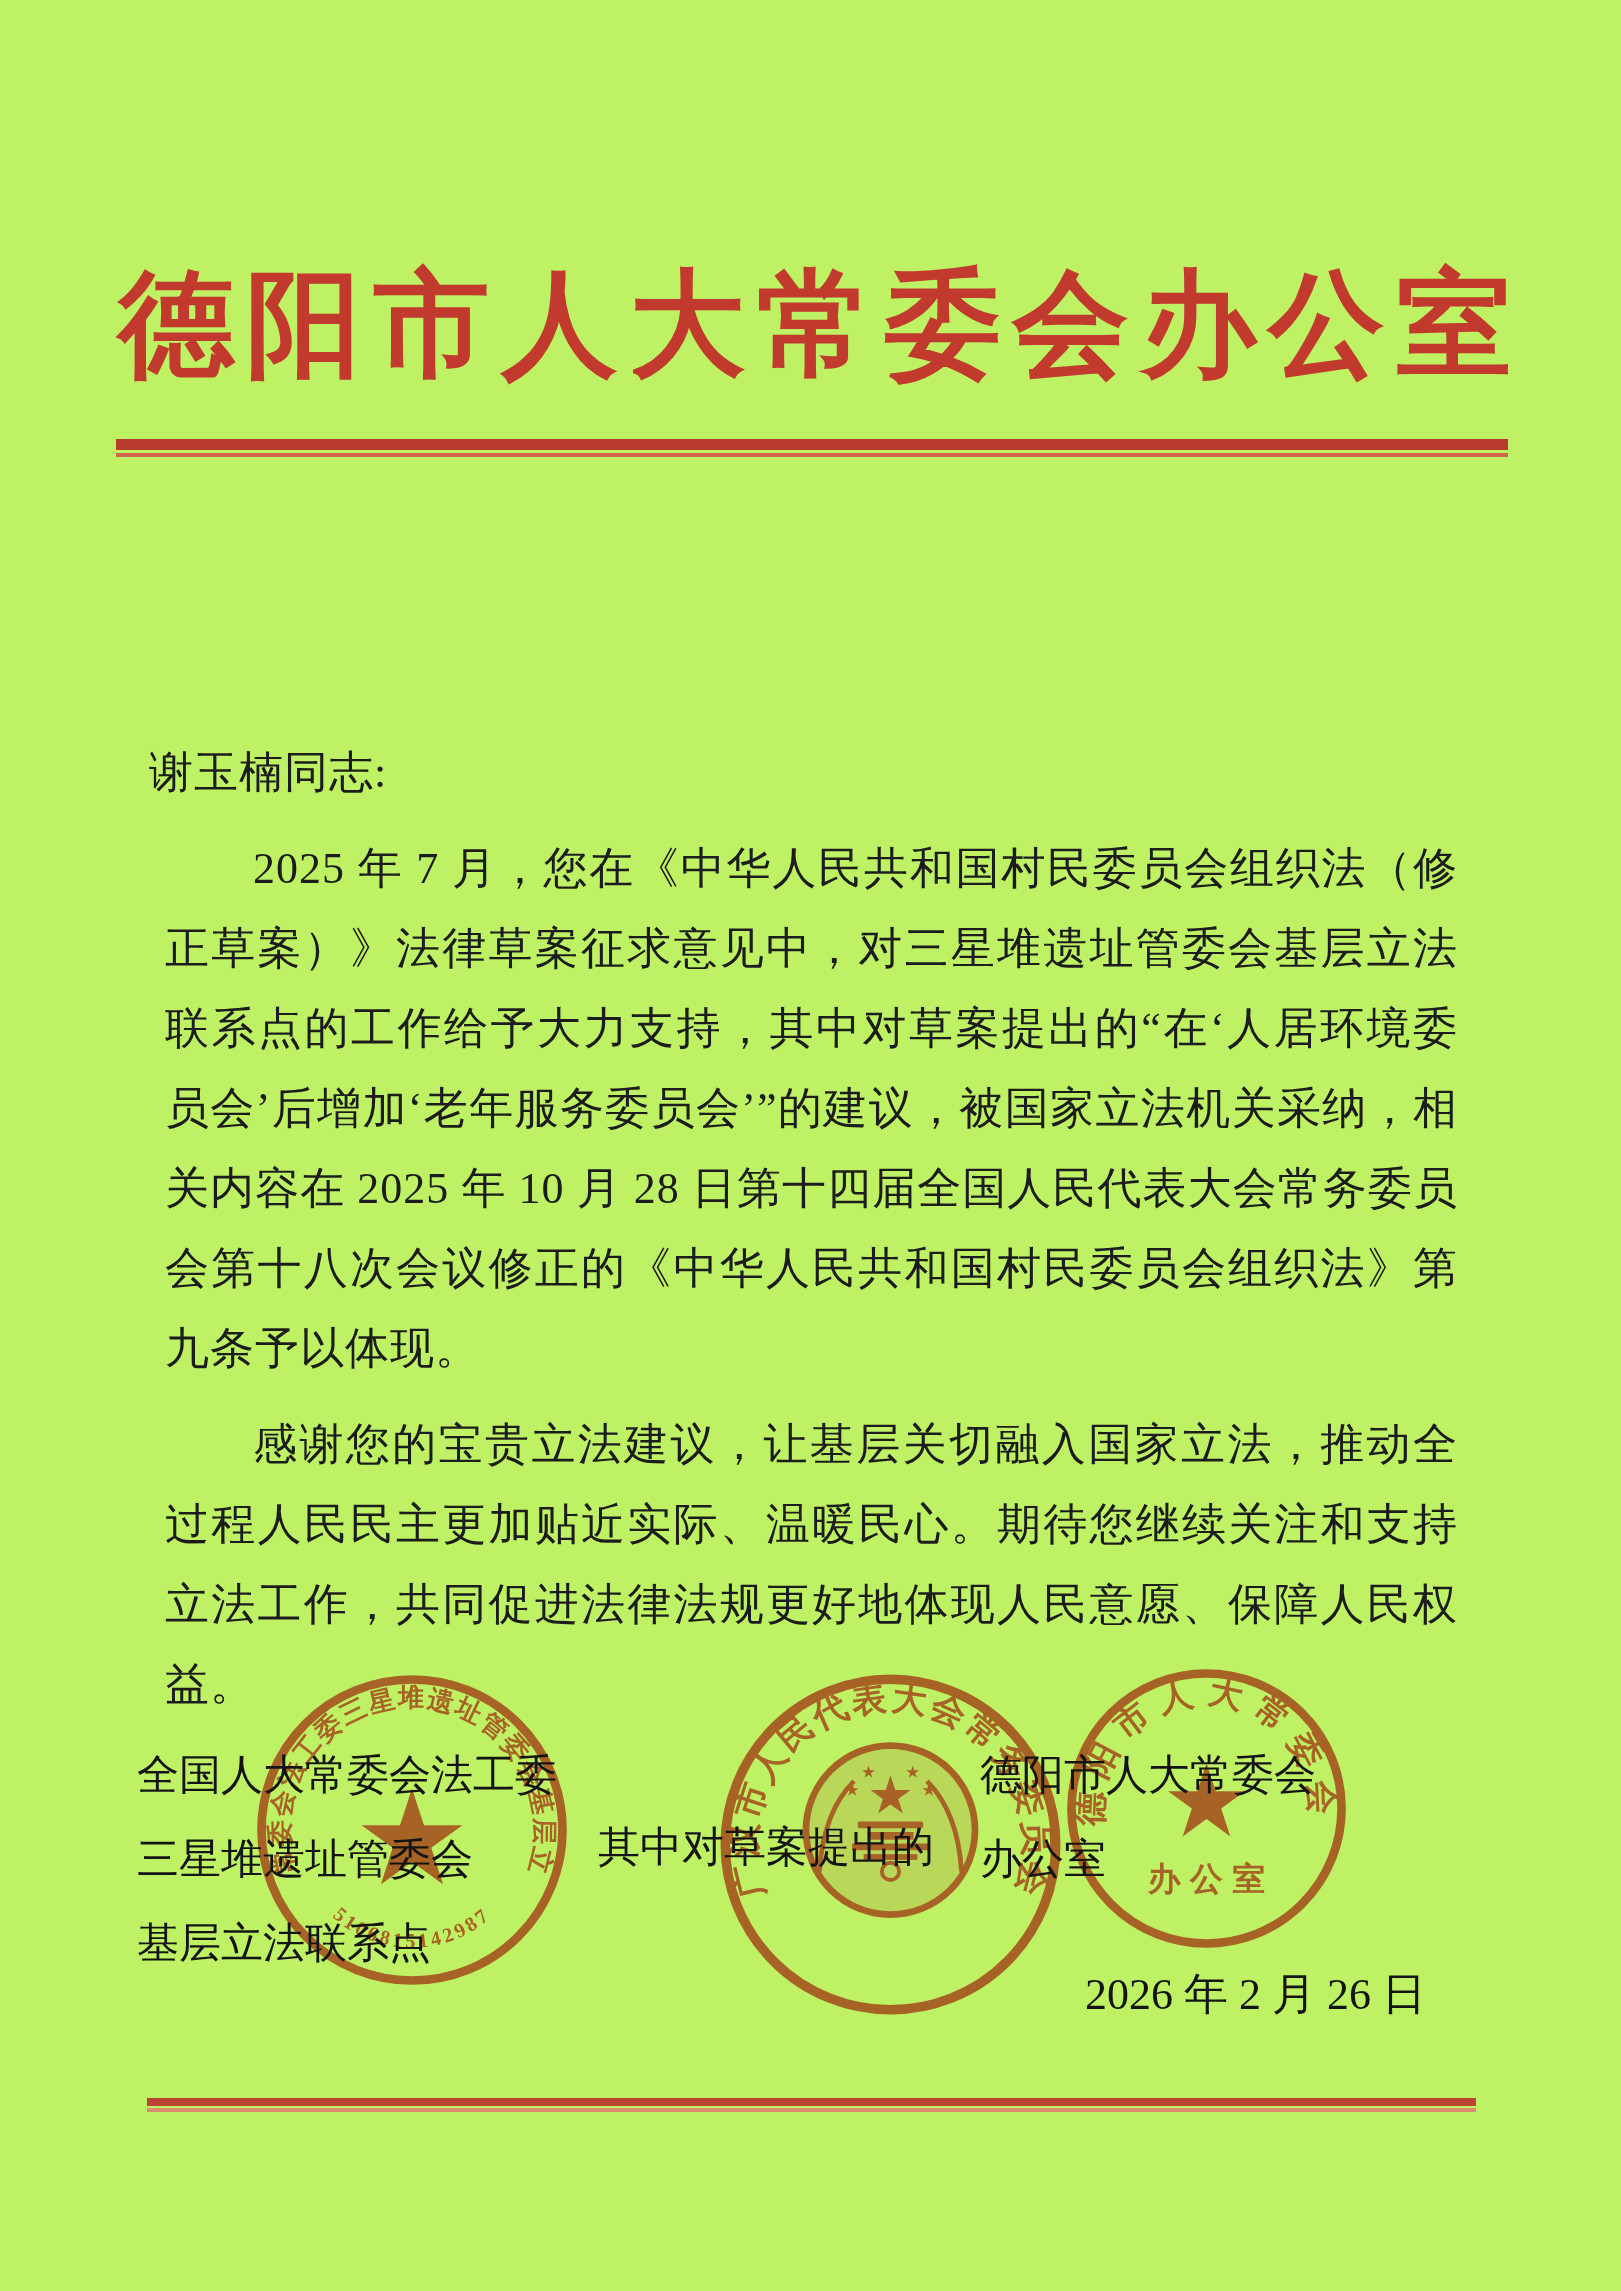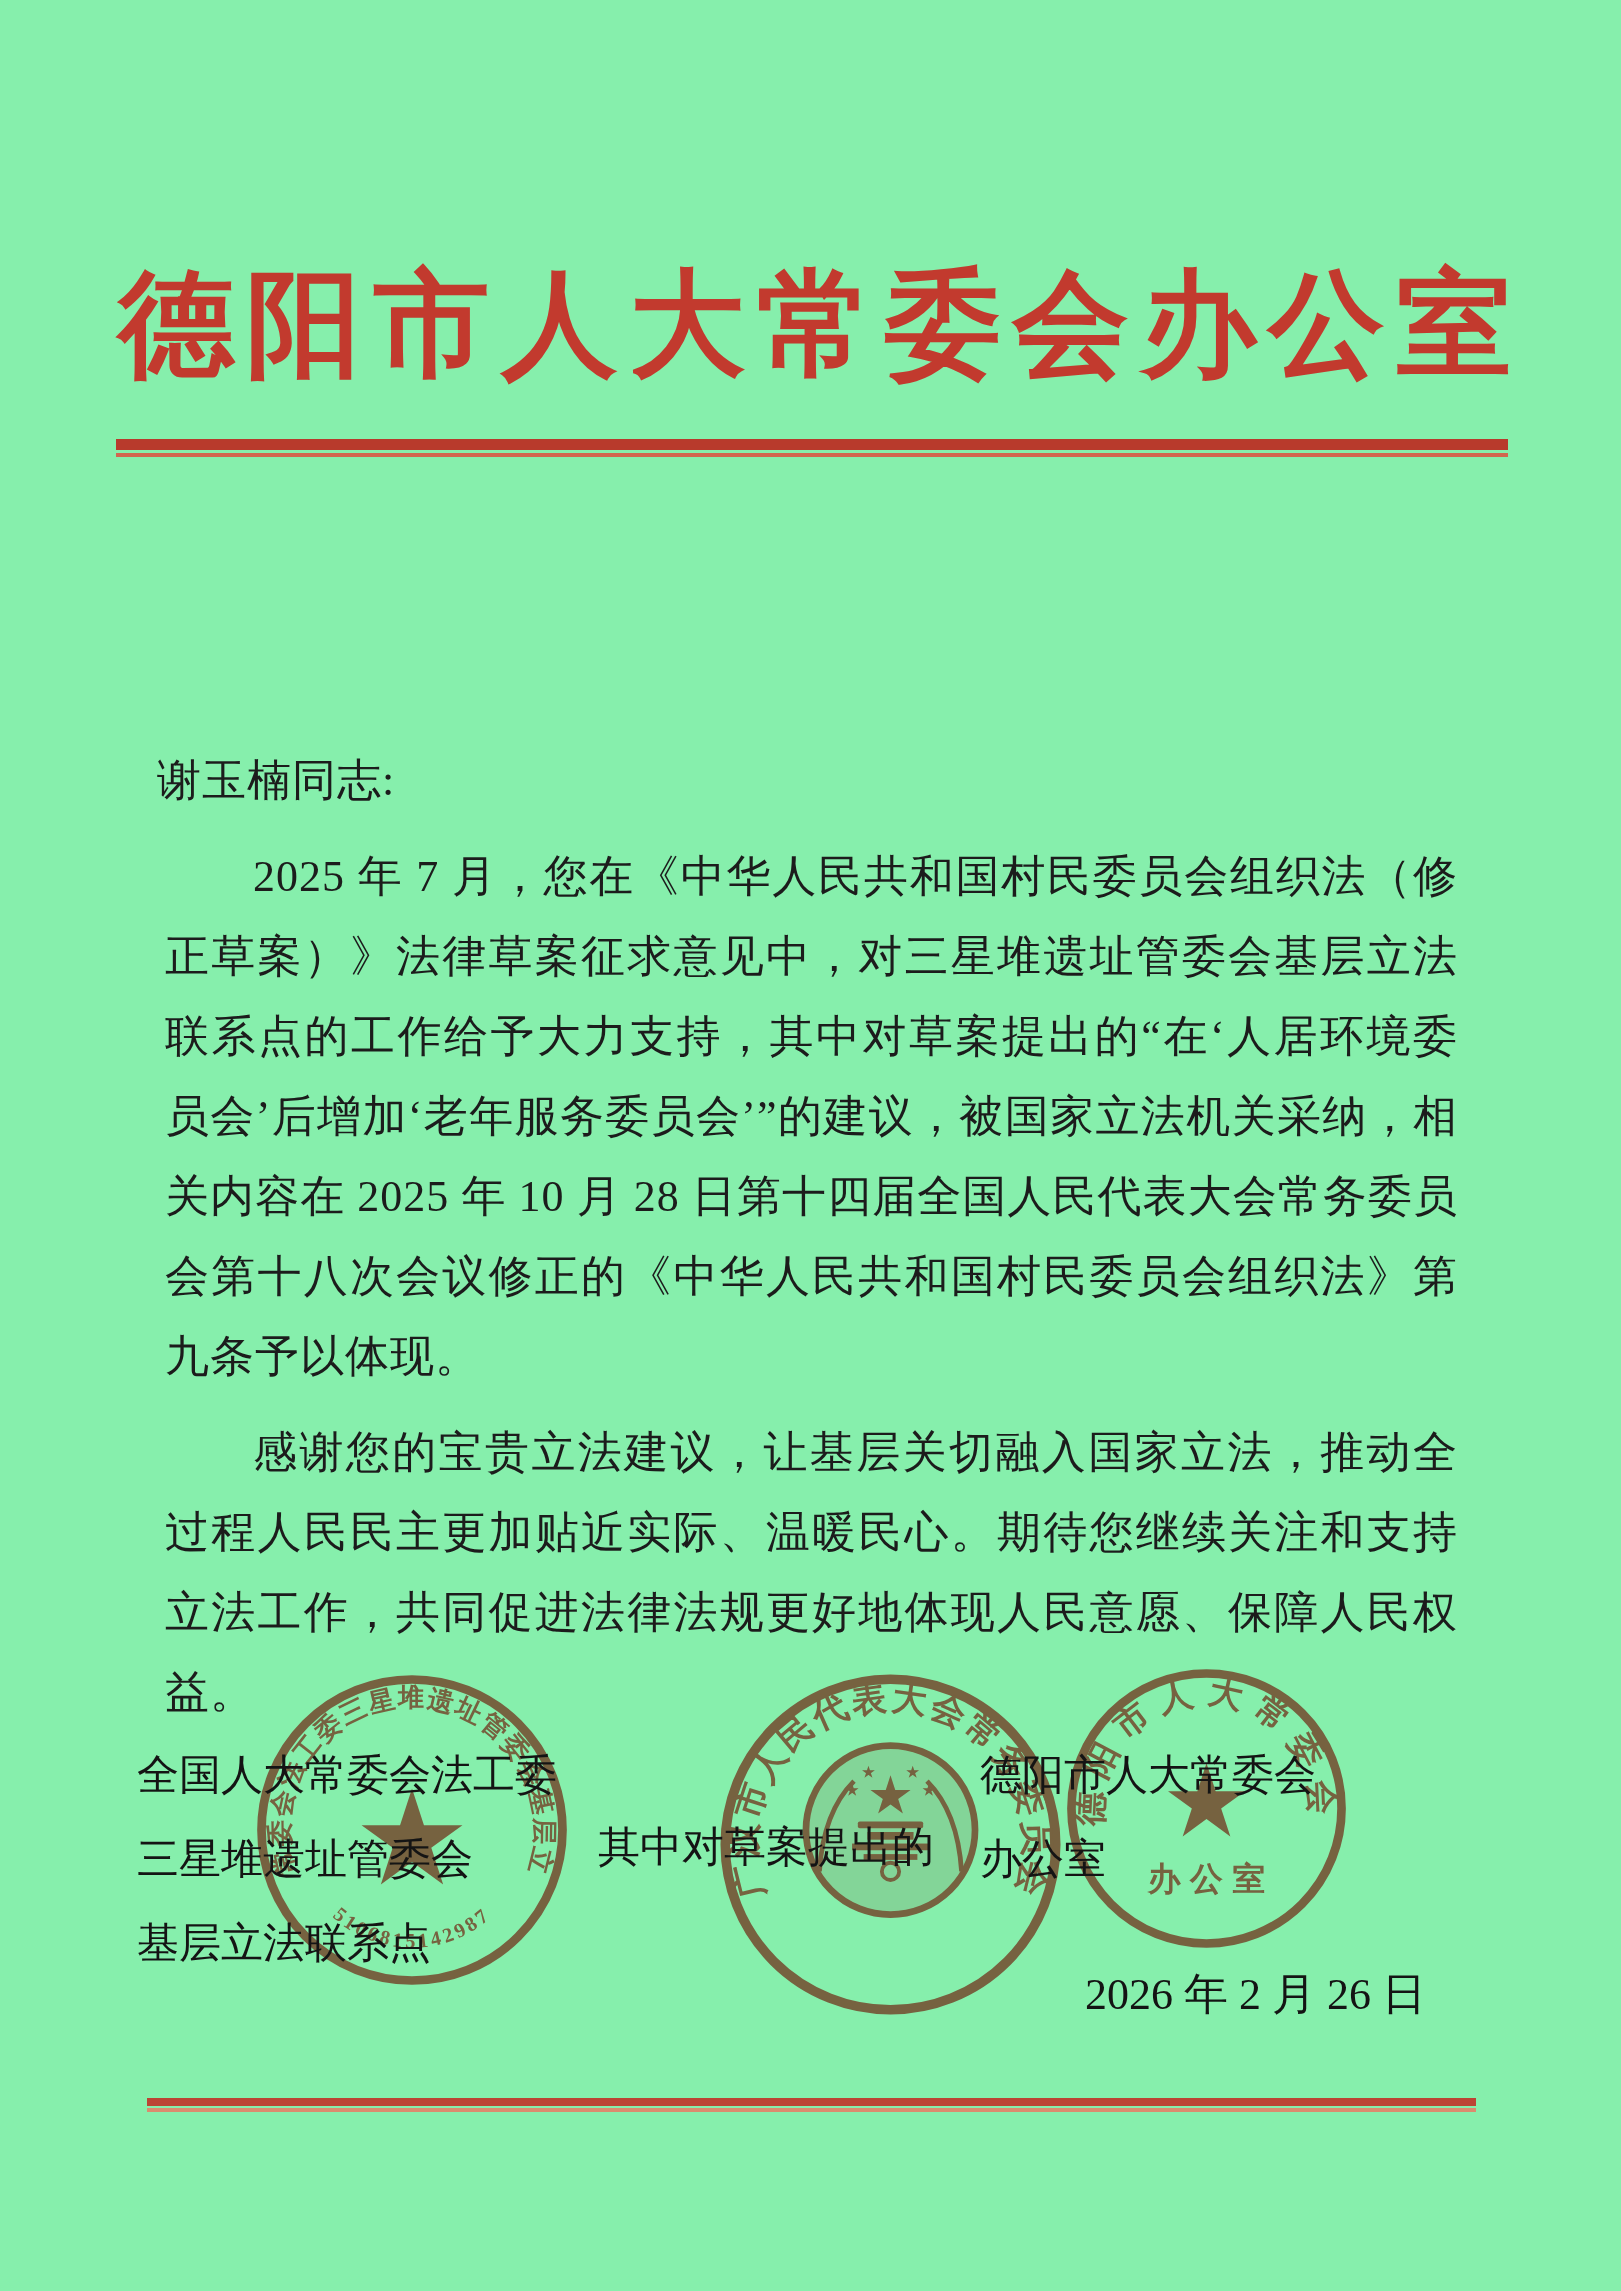--- a/index.html
+++ b/index.html
@@ -1,20 +1,20 @@
 <!DOCTYPE html>
 <html><head>
 <meta charset="utf-8">
 <style>
   html,body{margin:0;padding:0;background:#e8e8e8;}
   .page{
     position:relative;
     width:1621px;height:2292px;
     margin:0 auto;
-    background:#86efac;
+    background:#bef264;
     overflow:hidden;
     font-family:"Liberation Serif","DejaVu Serif",serif;
   }
   
   .header-title{
     position:absolute;top:247px;left:118px;width:1386px;
     text-align:center;
     font-size:116px;font-weight:bold;color:#c23a2e;
     letter-spacing:11.8px;white-space:nowrap;
   }
@@ -27,21 +27,21 @@
     text-align:center;
     font-size:67px;font-weight:bold;color:#151515;
     letter-spacing:3.9px;
   }
   
   .body-text{
     position:absolute;top:733px;left:149px;width:1325px;
     font-size:44px;line-height:80px;letter-spacing:1px;
     color:#1c1c1c;text-align:justify;
   }
-  .salutation{margin:8px;}
+  .salutation{margin:0;}
   .para{margin:16px;text-indent:2em;}
   
   .sig{position:absolute;color:#141414;
        font-size:42px;line-height:84px;white-space:nowrap;}
   .sig-left{left:137px;top:1733px;width:573px;}
   .sig-middle{left:598px;top:1805px;width:490px;}
   .sig-right{left:980px;top:1733px;width:446px;}
   .date-line{
     position:absolute;left:980px;top:1965px;width:446px;
     text-align:right;font-size:44px;color:#141414;white-space:nowrap;

